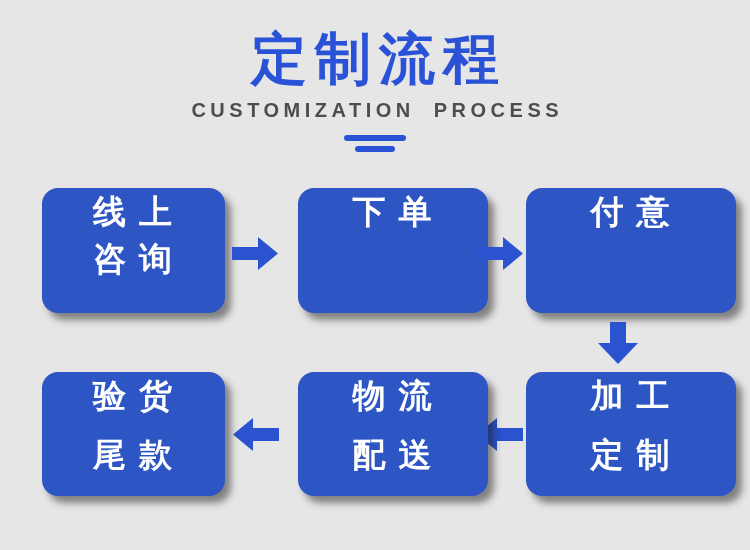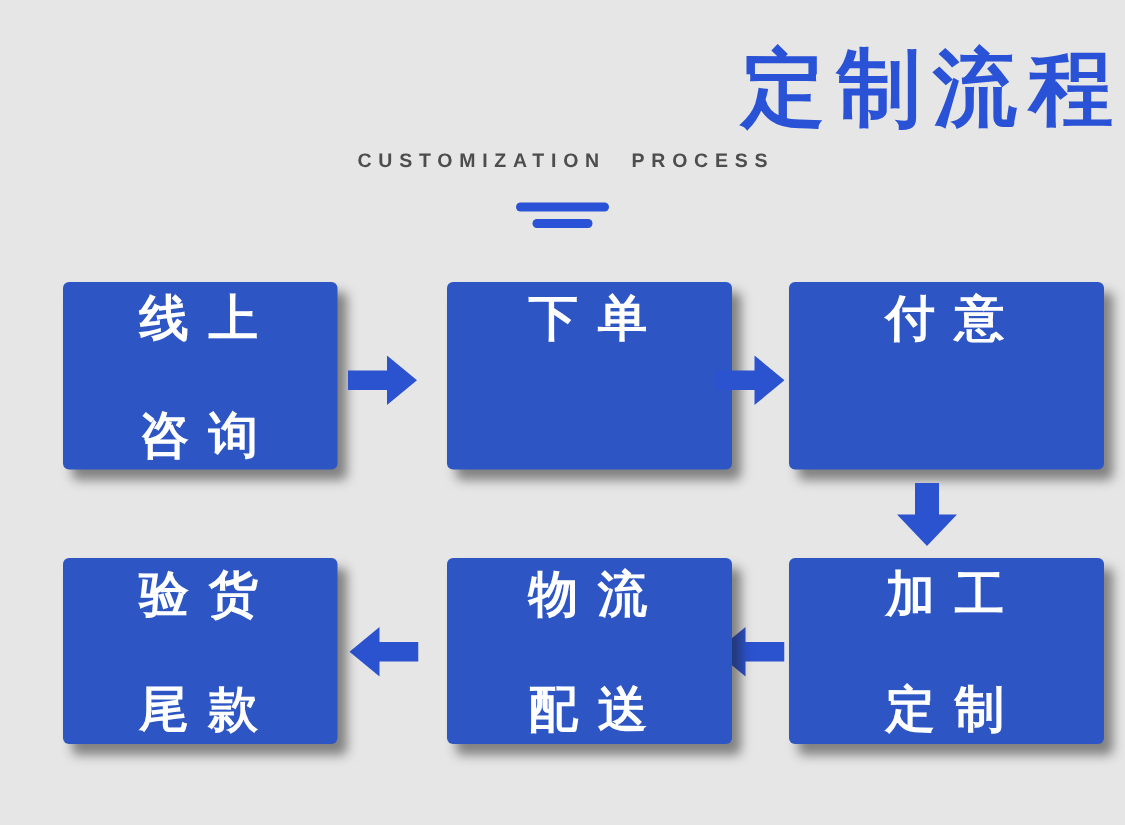--- a/index.html
+++ b/index.html
@@ -7,58 +7,58 @@
     position: relative;
     width: 750px;
     height: 550px;
     background: #e6e6e6;
     font-family: "Liberation Sans", "DejaVu Sans", sans-serif;
     overflow: hidden;
   }
   .title {
     position: absolute;
     left: 0; right: 0; top: 22px;
-    text-align: right;
+    text-align: center;
     font-size: 56px;
     font-weight: bold;
     color: #2a52d6;
     letter-spacing: 8px;
     padding-left: 8px;
     white-space: nowrap;
   }
   .subtitle {
     position: absolute;
     left: 0; right: 0; top: 99px;
     text-align: center;
-    font-size: 13px;
+    font-size: 20px;
     font-weight: 600;
     color: #4d4d4d;
     letter-spacing: 4.5px;
     word-spacing: 9px;
     padding-left: 4.5px;
     white-space: nowrap;
   }
   .divider-line {
     position: absolute;
     height: 6px;
     border-radius: 3px;
     background: #2a52d6;
   }
   .divider-top    { left: 344px; top: 135px; width: 62px; }
   .divider-bottom { left: 355px; top: 146px; width: 40px; }
   .step-box {
     position: absolute;
     background: #2d56c4;
-    border-radius: 4px;
+    border-radius: 16px;
     box-shadow: 6px 7px 7px rgba(30, 30, 30, 0.5);
     color: #ffffff;
     display: flex;
     flex-direction: column;
     align-items: center;
-    justify-content: space-between;
+    justify-content: flex-start;
     font-size: 33px;
     font-weight: bold;
     line-height: 47px;
     letter-spacing: 2px;
     white-space: nowrap;
   }
   .box-r1 { top: 188px; height: 125px; }
   .box-r2 { top: 372px; height: 124px; gap: 12px; }
   .col-1  { left: 42px;  width: 183px; }
   .col-2  { left: 298px; width: 190px; }

